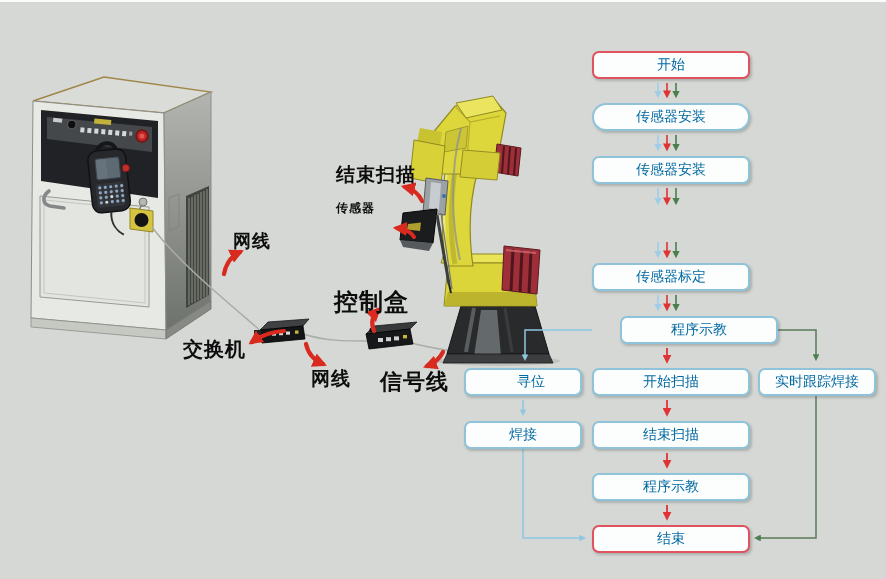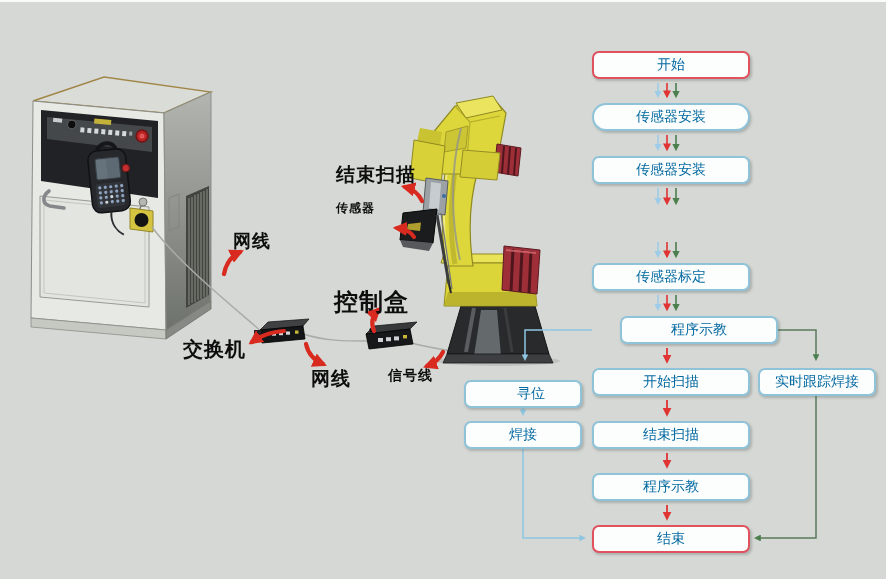--- a/index.html
+++ b/index.html
@@ -245,31 +245,31 @@
         <path d="M750,330 L816,330 L816,359" marker-end="url(#m-green)"></path>
         <path d="M816,396 L816,538 L756,538" marker-end="url(#m-green)"></path>
       </g>
     </g>
   </svg>
 
   <div class="slabel" style="left:233px;top:229px;font-size:18px;">网线</div>
   <div class="slabel" style="left:183px;top:336px;font-size:20px;">交换机</div>
   <div class="slabel" style="left:311px;top:366px;font-size:19px;">网线</div>
   <div class="slabel" style="left:334px;top:286px;font-size:24px;">控制盒</div>
-  <div class="slabel" style="left:380px;top:367px;font-size:14px;margin-left:8px;">信号线</div>
+  <div class="slabel" style="left:380px;top:367px;font-size:22px;">信号线</div>
   <div class="slabel" style="left:336px;top:162px;font-size:19px;">结束扫描</div>
   <div class="slabel" style="left:336px;top:200px;font-size:12px;">传感器</div>
 
   <div class="fbox terminal" style="left:592px;top:51px;">开始</div>
   <div class="fbox" style="left:592px;top:103px;border-radius:14px;">传感器安装</div>
   <div class="fbox" style="left:592px;top:156px;">传感器安装</div>
   <div class="fbox" style="left:592px;top:263px;">传感器标定</div>
   <div class="fbox" style="left:592px;top:316px;margin-left:28px;">程序示教</div>
   <div class="fbox" style="left:592px;top:368px;font-family:Liberation Serif, serif;">开始扫描</div>
   <div class="fbox" style="left:592px;top:421px;">结束扫描</div>
   <div class="fbox" style="left:592px;top:473px;">程序示教</div>
   <div class="fbox terminal" style="left:592px;top:525px;">结束</div>
 
-  <div class="fbox narrow" style="left:464px;top:380px;padding-left:16px;">寻位</div>
+  <div class="fbox narrow" style="left:464px;top:368px;padding-left:16px;">寻位</div>
   <div class="fbox narrow" style="left:464px;top:421px;">焊接</div>
 
   <div class="fbox narrow" style="left:758px;top:368px;border-radius:7px;">实时跟踪焊接</div>
 </div>
 
 </body></html>

